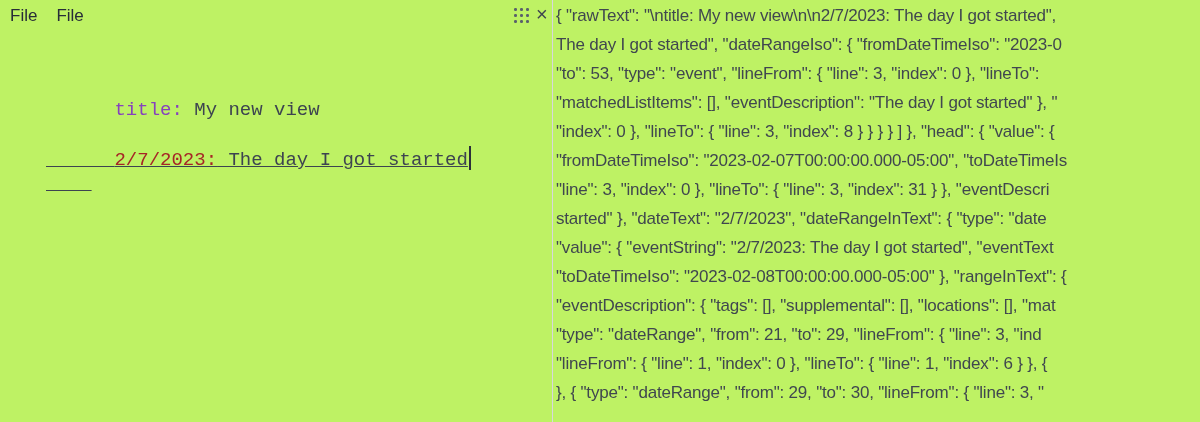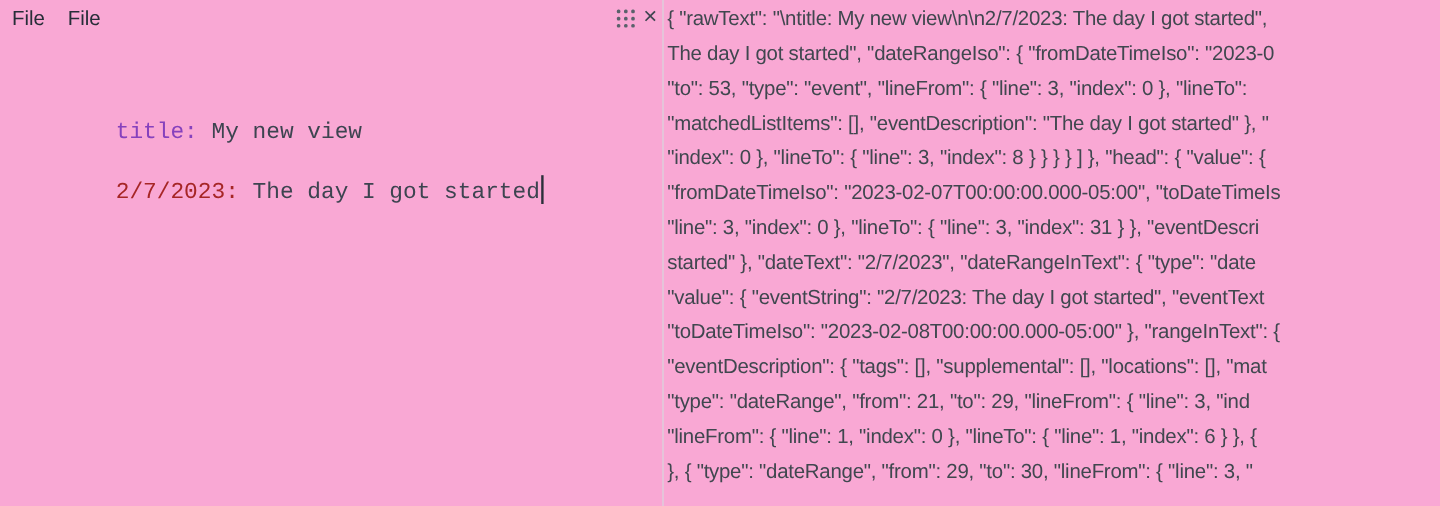--- a/index.html
+++ b/index.html
@@ -1,41 +1,41 @@
 <!DOCTYPE html>
 <html><head>
 <meta charset="utf-8">
 <style>
   html,body{margin:0;padding:0;}
   .app{
     position:relative;
     width:1200px;height:422px;
-    background:#f9a8d4;
+    background:#bef264;
     overflow:hidden;
     font-family:"Liberation Sans",sans-serif;
   }
 
   
   .menubar{
     position:absolute;left:10px;top:6px;
     display:flex;gap:19px;
     font-size:17px;color:#272d38;
   }
   .menu-item{cursor:default;}
 
   
-  .editor{position:absolute;left:0;top:0;width:552px;height:350px;}
+  .editor{position:absolute;left:18px;top:0;width:552px;height:350px;}
   .ed-line{
     position:absolute;left:28px;
     font-family:"Liberation Mono",monospace;
     font-size:19px;line-height:24px;
     color:#3d4450;white-space:pre;
   }
   .ed-line-1{top:74px;}
-  .ed-line-2{top:122px;}
+  .ed-line-2{top:122px;text-decoration:underline;}
   .caret{
     display:inline-block;width:2px;height:24px;
     background:#2b303a;vertical-align:-5px;margin-left:1px;
   }
 
   
   .drag-handle{
     position:absolute;left:514px;top:8px;
     width:15px;height:15px;
     display:grid;grid-template-columns:repeat(3,1fr);

